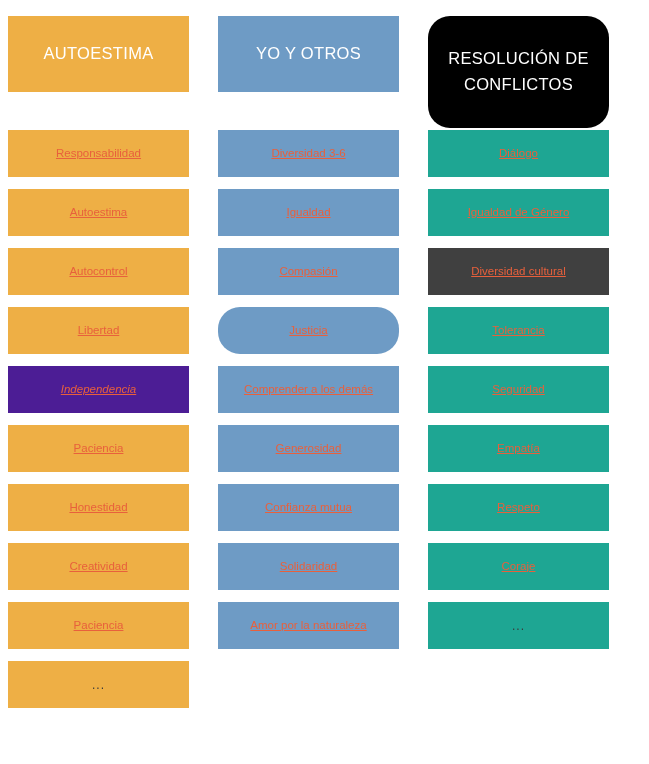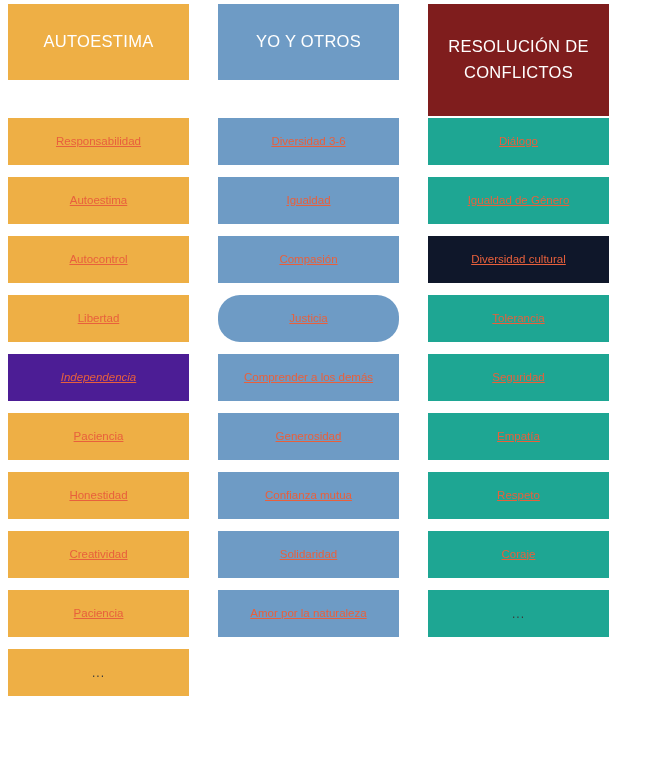--- a/index.html
+++ b/index.html
@@ -12,21 +12,21 @@
     height: 764px;
     font-family: "Liberation Sans", sans-serif;
     overflow: hidden;
   }
 
   .board {
     position: relative;
     width: 649px;
     height: 764px;
     box-sizing: border-box;
-    padding: 4px 0 0 8px;
+    padding: 16px 0 0 8px;
   }
 
   .columns {
     display: flex;
     align-items: flex-start;
     gap: 29px;
   }
 
   .column {
     width: 181px;
@@ -166,30 +166,30 @@
           </div>
           <div class="cell" style="background: rgb(110, 155, 197);">
             <span class="cell-link">Solidaridad</span>
           </div>
           <div class="cell" style="background: rgb(110, 155, 197);">
             <span class="cell-link">Amor por la naturaleza</span>
           </div>
         </div>
       </div>
       <div class="column">
-        <div class="col-header tall" style="background: #7f1d1d;">RESOLUCIÓN DE CONFLICTOS</div>
+        <div class="col-header tall" style="background: #000000; border-radius: 22px;">RESOLUCIÓN DE CONFLICTOS</div>
         <div class="spacer short"></div>
         <div class="cells">
           <div class="cell" style="background: rgb(30, 166, 147);">
             <span class="cell-link">Diálogo</span>
           </div>
           <div class="cell" style="background: rgb(30, 166, 147);">
             <span class="cell-link">Igualdad de Género</span>
           </div>
-          <div class="cell" style="background: #0f172a;">
+          <div class="cell" style="background: #404040;">
             <span class="cell-link">Diversidad cultural</span>
           </div>
           <div class="cell" style="background: rgb(30, 166, 147);">
             <span class="cell-link">Tolerancia</span>
           </div>
           <div class="cell" style="background: rgb(30, 166, 147);">
             <span class="cell-link">Seguridad</span>
           </div>
           <div class="cell" style="background: rgb(30, 166, 147);">
             <span class="cell-link">Empatía</span>

